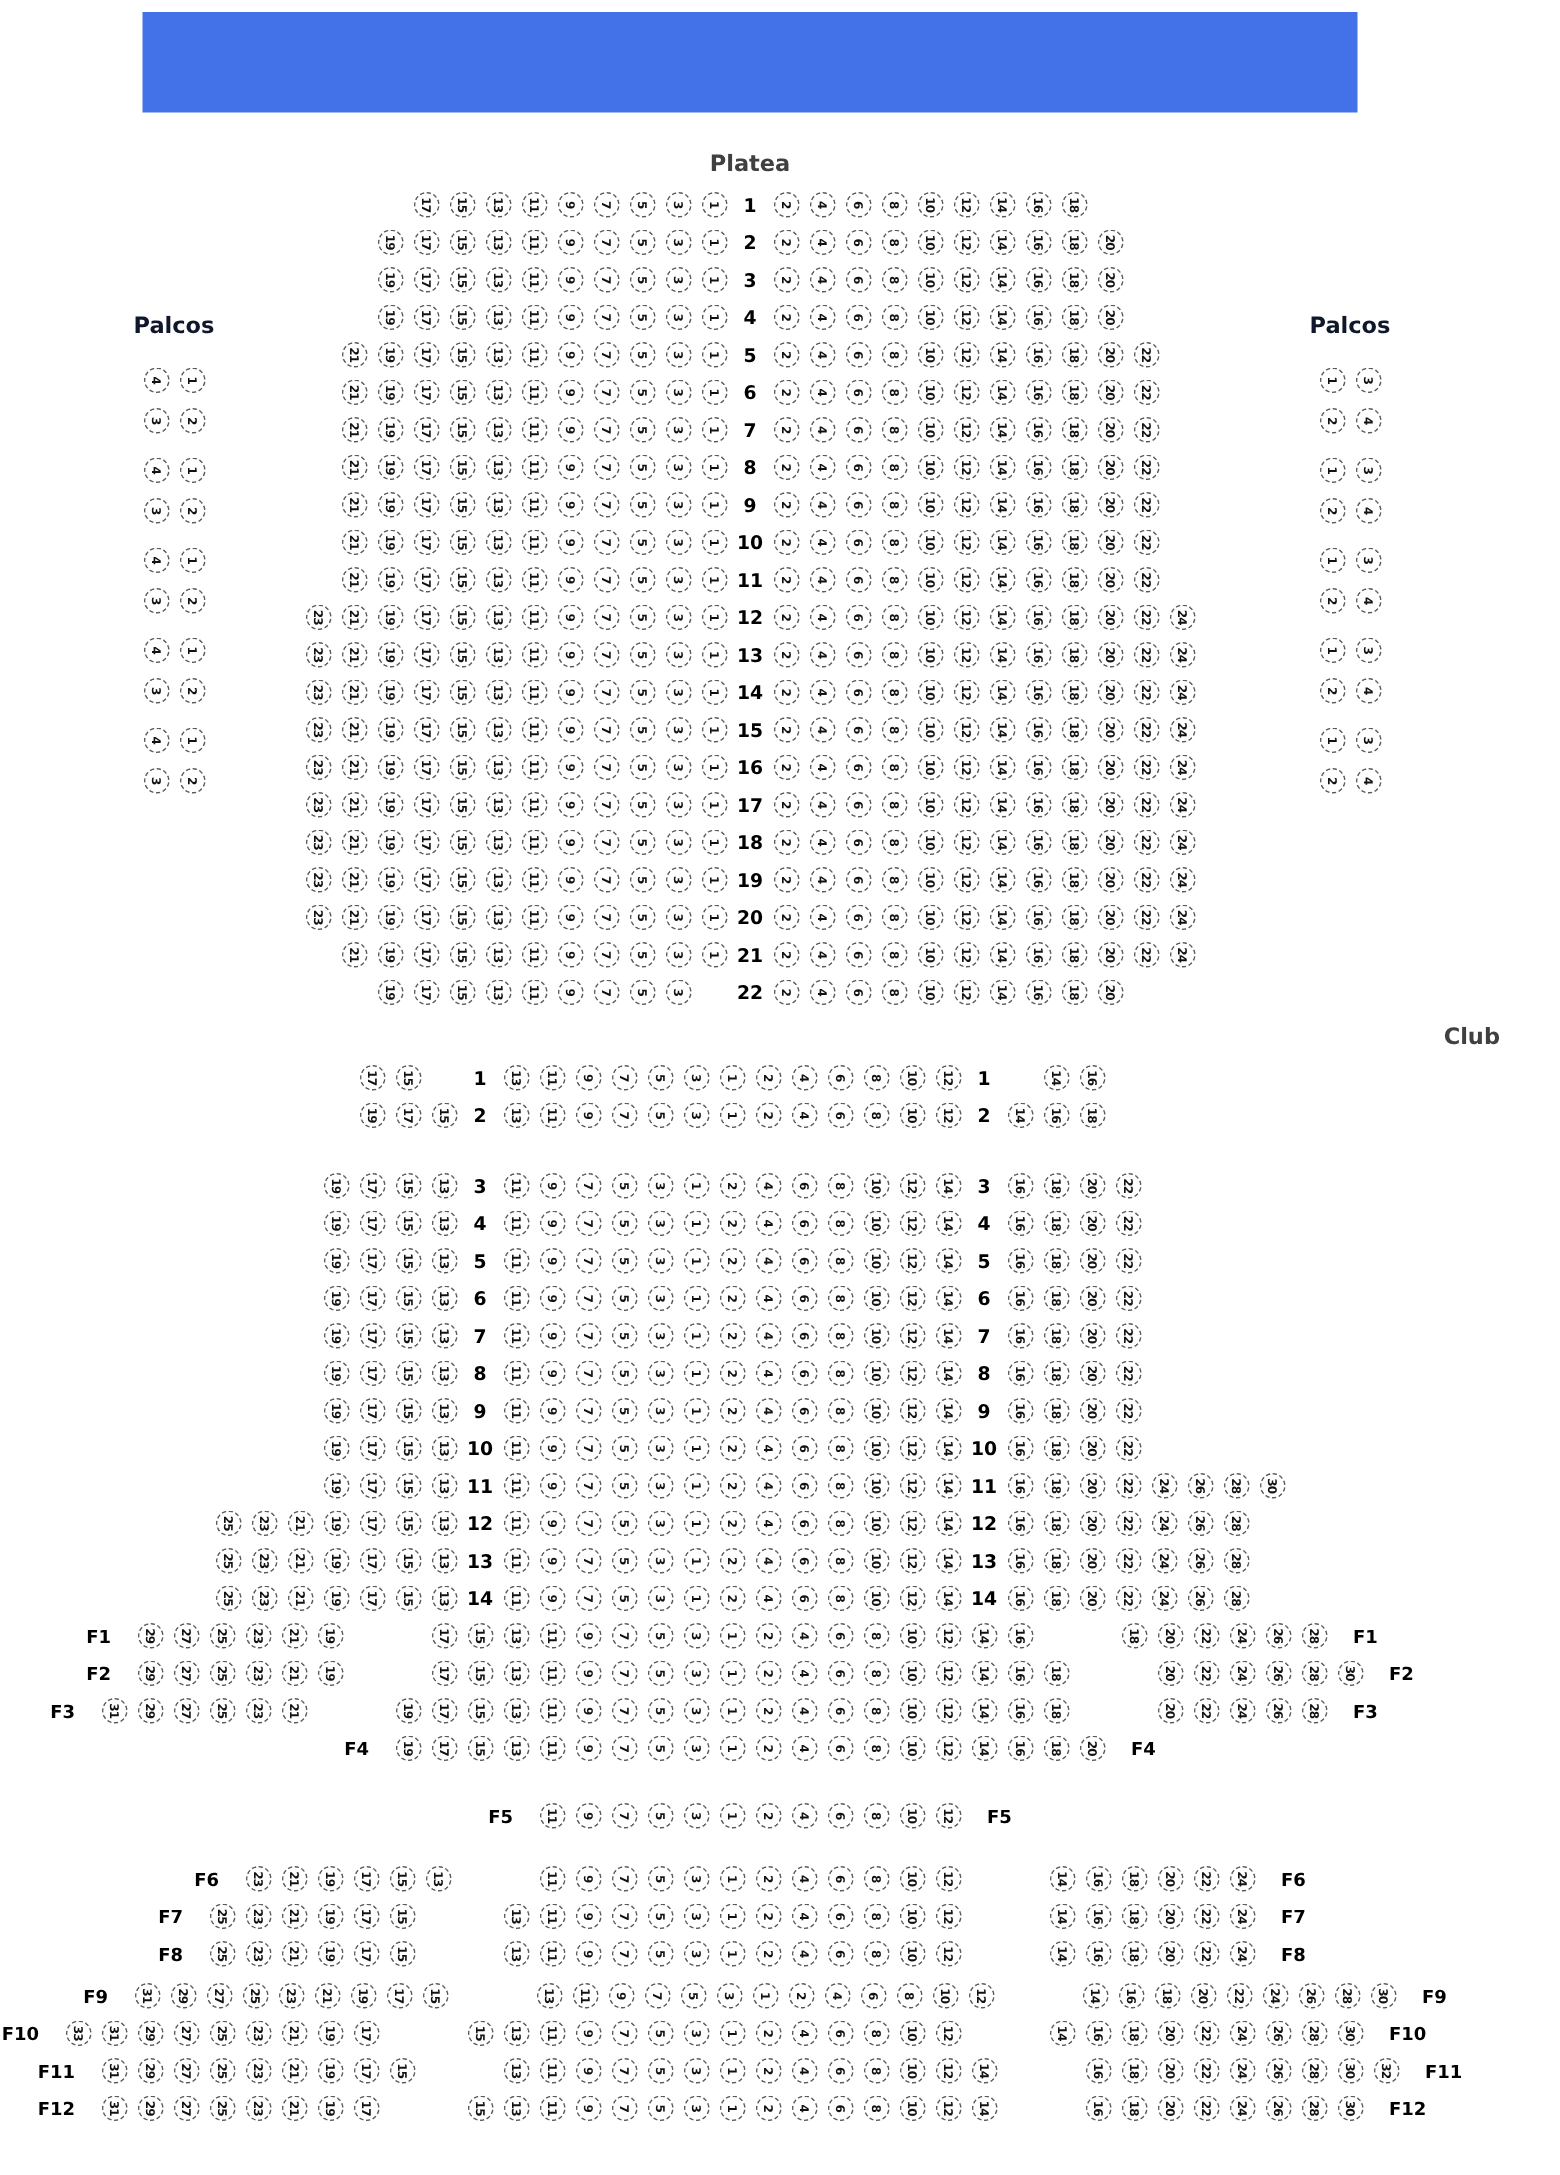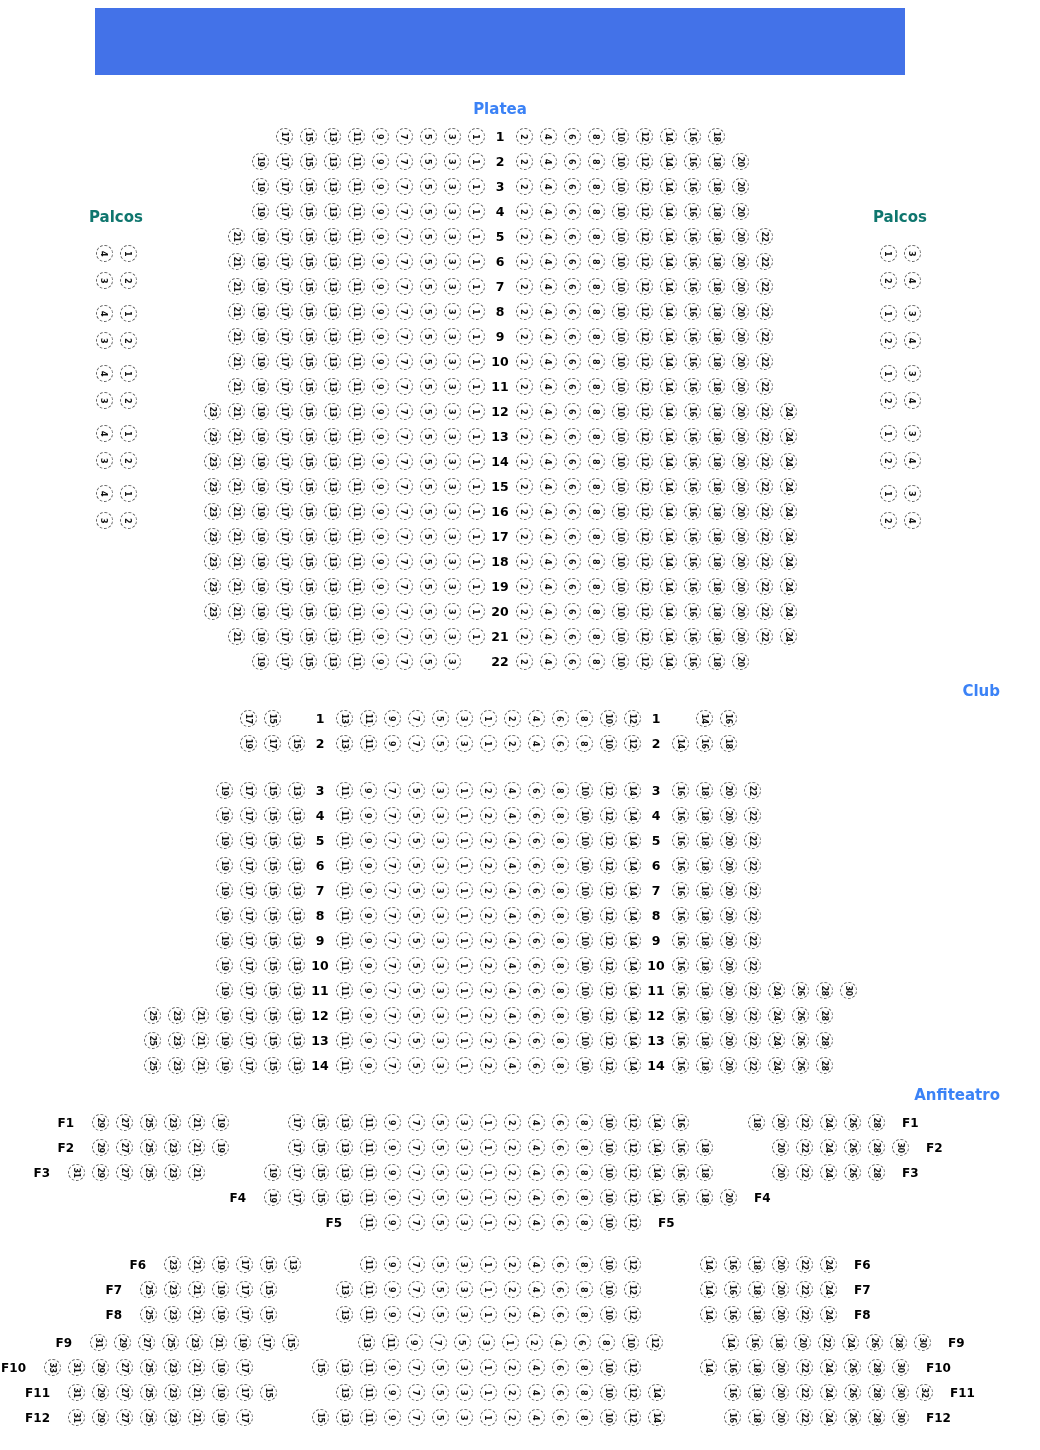--- a/index.html
+++ b/index.html
@@ -8,21 +8,21 @@
     font-family:"DejaVu Sans", "Liberation Sans", sans-serif;
     overflow:hidden;
   }
   .stage-banner{
     position:absolute;left:95px;top:8px;width:810px;height:67px;
   }
   .main{
     position:absolute;left:0;top:100px;width:1000px;
   }
   .section-title{
-    text-align:center;font-size:15px;font-weight:bold;color:#3b82f6;
+    text-align:center;font-size:15px;font-weight:bold;color:#404040;
     height:18px;line-height:18px;margin-bottom:6px;
   }
   .section-title.spaced{margin-top:8px;text-align:right;}
   
   .seat{width:24px;height:25px;flex:0 0 24px;display:flex;align-items:center;justify-content:center;}
   .seat-c{
     width:17px;height:17px;box-sizing:border-box;background:#fff;
     border:1px dashed #5a5a5a;border-radius:50%;
     display:flex;align-items:center;justify-content:center;
   }
@@ -38,35 +38,35 @@
   .plabel{width:24px;text-align:center;font-size:12.5px;font-weight:bold;color:#000;}
   
   .club-row{display:flex;align-items:center;height:25px;width:720px;margin:0 auto;}
   .club-row.gap{margin-top:22px;}
   .club-ol{width:168px;display:flex;justify-content:flex-end;}
   .club-m{width:312px;display:flex;}
   .club-or{width:192px;display:flex;justify-content:flex-start;}
   .club-label{width:24px;text-align:center;font-size:12.5px;font-weight:bold;color:#000;}
   
   .anf-row{display:flex;align-items:center;height:25px;}
-  .anf-row.gap20{}
+  .anf-row.gap20{margin-top:20px;}
   .anf-row.gap17{margin-top:17px;}
   .anf-row.gap3{margin-top:3px;padding-left:44px;}
   .anf-half{width:500px;display:flex;align-items:center;}
   .anf-half.l{justify-content:flex-end;}
   .anf-half.r{justify-content:flex-start;}
   .f-label{font-size:12px;font-weight:bold;color:#000;white-space:nowrap;}
   .anf-half.l .f-label{text-align:right;}
   .gap14{width:14px;flex:0 0 14px;}
   .aisle{width:52px;flex:0 0 52px;}
   
   .palcos{position:absolute;top:208px;width:84px;}
   .palcos.left{left:74px;}
   .palcos.right{left:858px;}
-  .palcos-title{font-size:15px;font-weight:bold;color:#0f766e;height:18px;line-height:18px;text-align:center;}
+  .palcos-title{font-size:15px;font-weight:bold;color:#0f172a;height:18px;line-height:18px;text-align:center;}
   .palco-box{margin-bottom:6px;}
   .palco-box:first-of-type{margin-top:14px;}
   .palco-row{display:flex;justify-content:center;height:27px;align-items:center;}
 </style>
 </head>
 <body>
 
 <div class="stage-banner" style="background: rgb(67, 114, 232);"></div>
 
 <div class="palcos left">
@@ -4652,21 +4652,20 @@
           </div>
           <div class="seat">
             <div class="seat-c">
               <span class="seat-n">28</span>
             </div>
           </div>
         </div>
       </div>
     </div>
 
-  <div class="section-title spaced">Anfiteatro</div>
   <div id="anfiteatro-rows">
       <div class="anf-row">
         <div class="anf-half l">
           <div class="f-label">F1</div>
           <div class="gap14"></div>
           <div class="seat">
             <div class="seat-c">
               <span class="seat-n">29</span>
             </div>
           </div>

